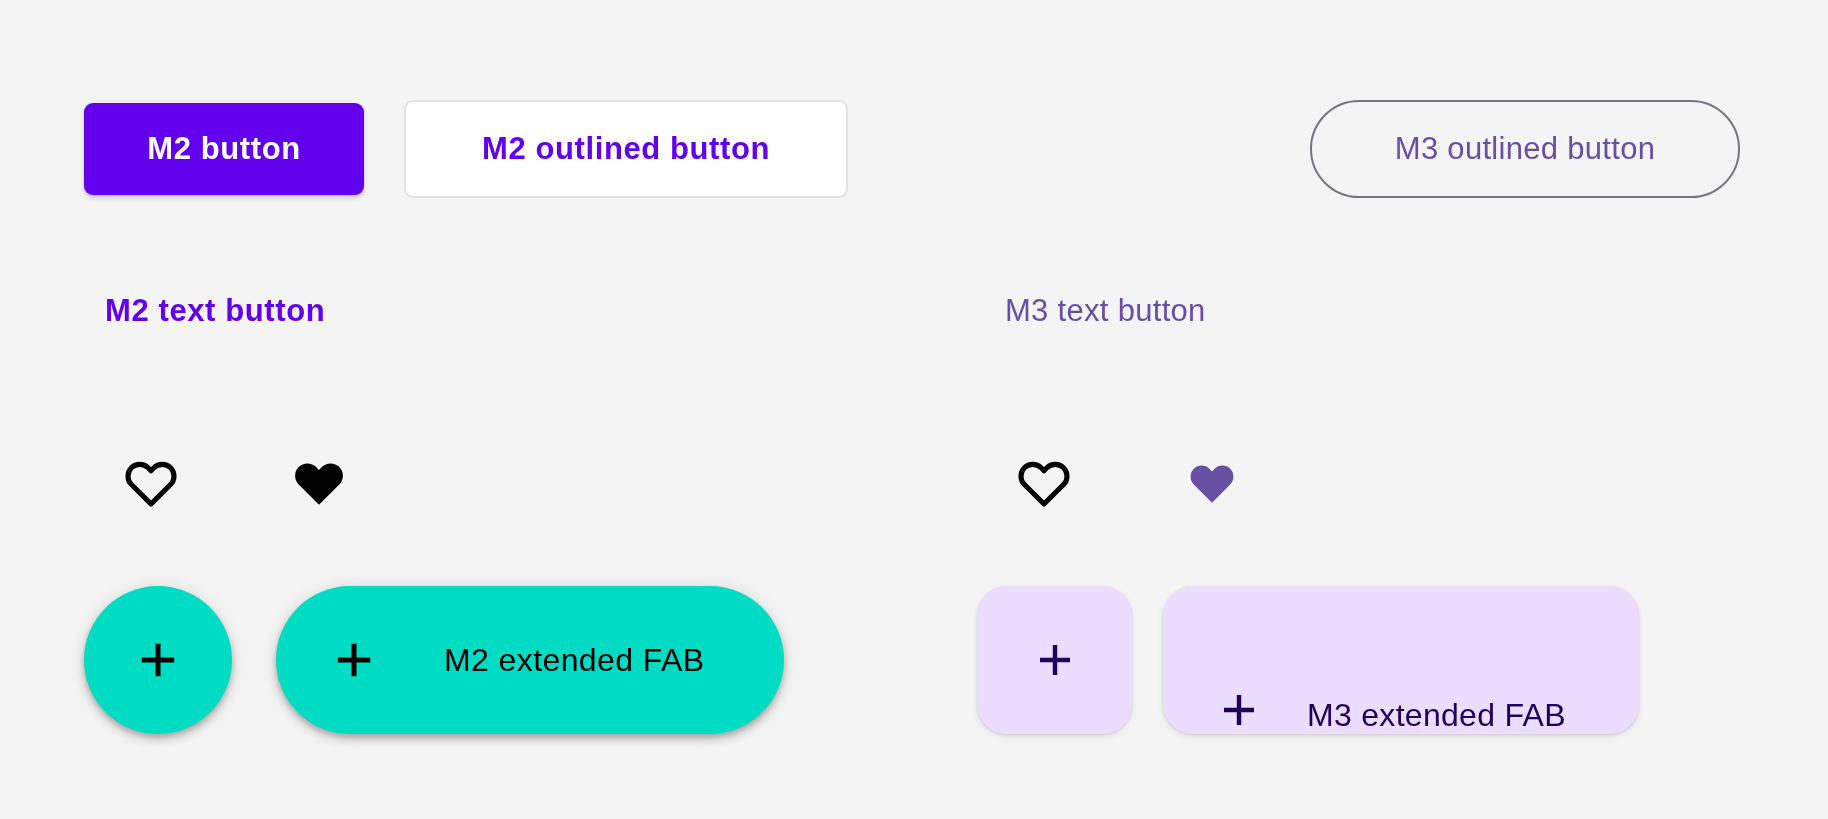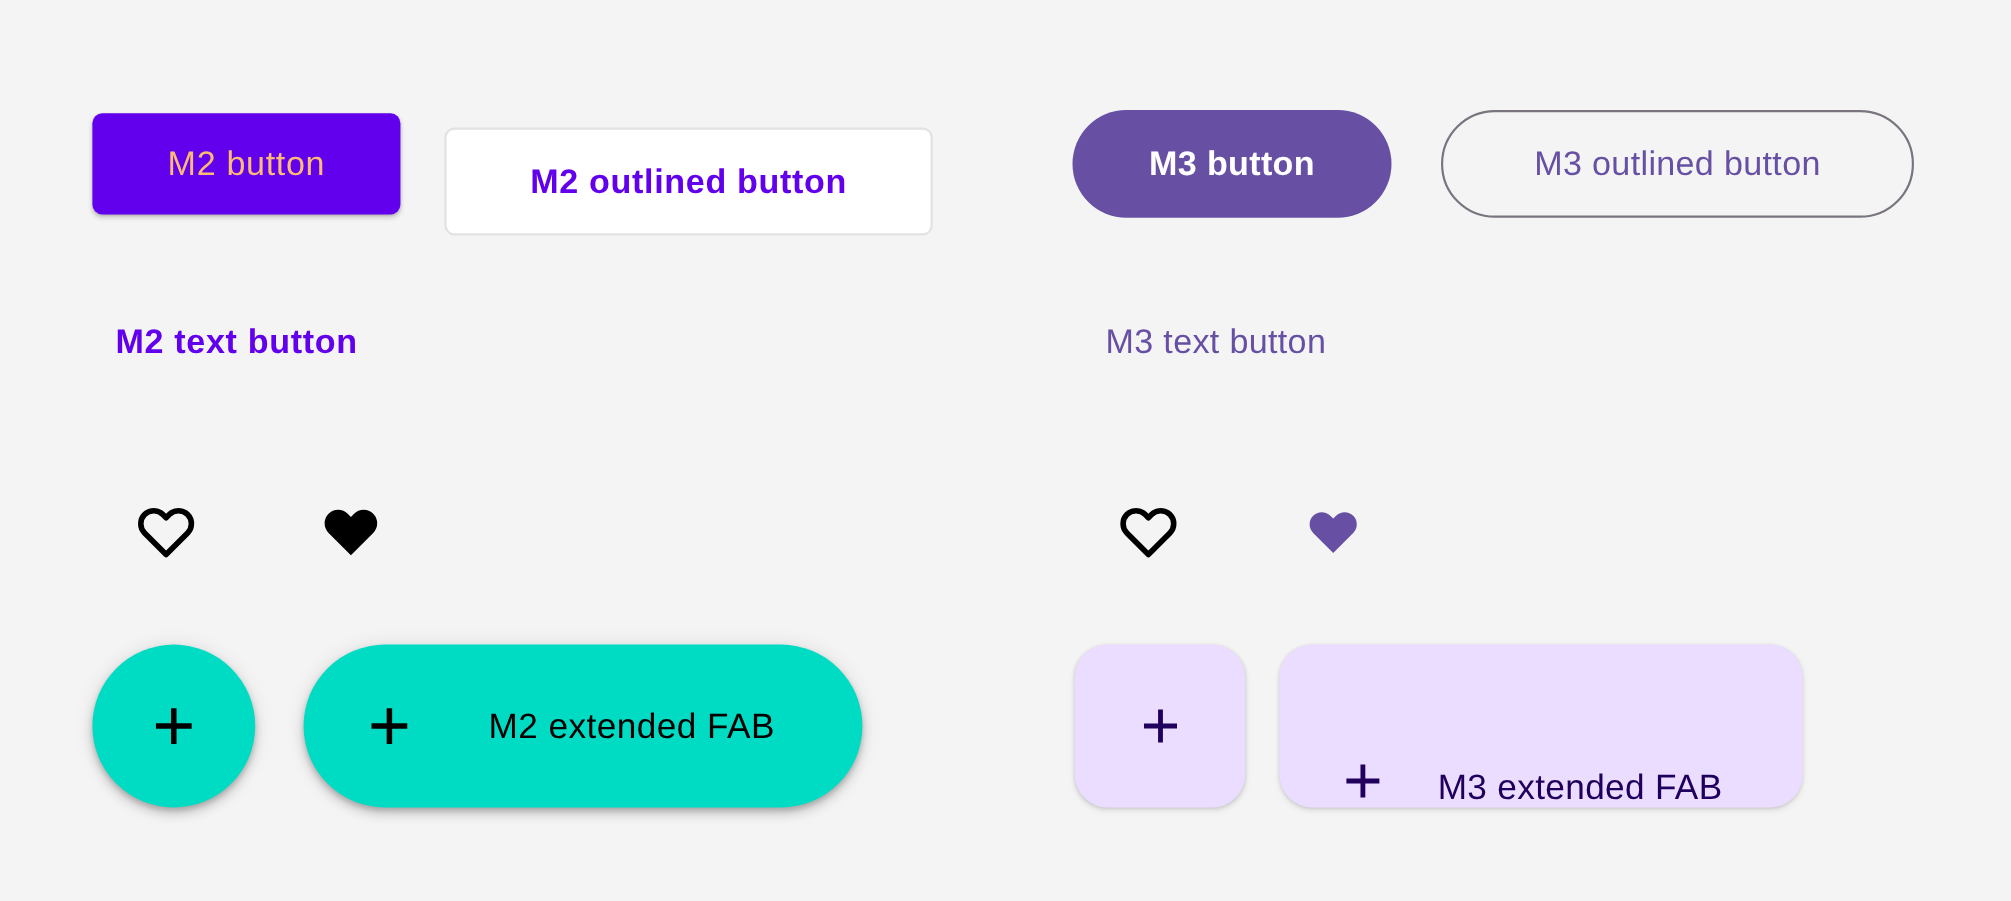--- a/index.html
+++ b/index.html
@@ -24,25 +24,25 @@
   
   .abs { position: absolute; }
 
   
   .m2-filled-btn {
     left: 84px;
     top: 103px;
     width: 280px;
     height: 92px;
     background: #6200ee;
-    color: #fdba74;
+    color: #ffffff;
     border: none;
     border-radius: 9px;
     font-size: 31px;
-    font-weight: normal;
+    font-weight: bold;
     letter-spacing: 0.6px;
     display: flex;
     align-items: center;
     justify-content: center;
     box-shadow: 0 3px 5px rgba(0,0,0,0.16), 0 1px 2px rgba(0,0,0,0.12);
     cursor: pointer;
     font-family: "Liberation Sans", sans-serif;
     box-sizing: border-box;
     padding: 0;
   }
@@ -59,21 +59,20 @@
     font-size: 31px;
     font-weight: bold;
     letter-spacing: 0.6px;
     display: flex;
     align-items: center;
     justify-content: center;
     cursor: pointer;
     font-family: "Liberation Sans", sans-serif;
     box-sizing: border-box;
     padding: 0;
-    margin-top: 16px;
   }
 
   .m2-text-btn {
     left: 105px;
     top: 293px;
     color: #6200ee;
     font-size: 31px;
     font-weight: bold;
     letter-spacing: 0.6px;
     background: none;
@@ -279,21 +278,20 @@
 
   <button class="abs m2-ext-fab">
     <span>
       <svg class="plus-icon" width="52" height="52" viewBox="0 0 24 24" fill="none" stroke="#000000" stroke-width="2.3" stroke-linecap="butt">
         <path d="M12 4.5v15M4.5 12h15"></path>
       </svg>
     </span>
     <span class="fab-label">M2 extended FAB</span>
   </button>
 
-  <button class="abs m3-filled-btn">M3 button</button>
 
   <button class="abs m3-outlined-btn">M3 outlined button</button>
 
   <button class="abs m3-text-btn">M3 text button</button>
 
   <button class="abs icon-btn heart-m3-outline">
     <span>
       <svg class="plus-icon" width="58" height="58" viewBox="0 0 24 24" fill="none" stroke="#000000" stroke-width="2.1" stroke-linecap="round" stroke-linejoin="round">
         <path d="M12 20.3 3.9 12.2a4.9 4.9 0 0 1 0-6.9 4.9 4.9 0 0 1 6.9 0l1.2 1.2 1.2-1.2a4.9 4.9 0 0 1 6.9 0 4.9 4.9 0 0 1 0 6.9z"></path>
       </svg>

